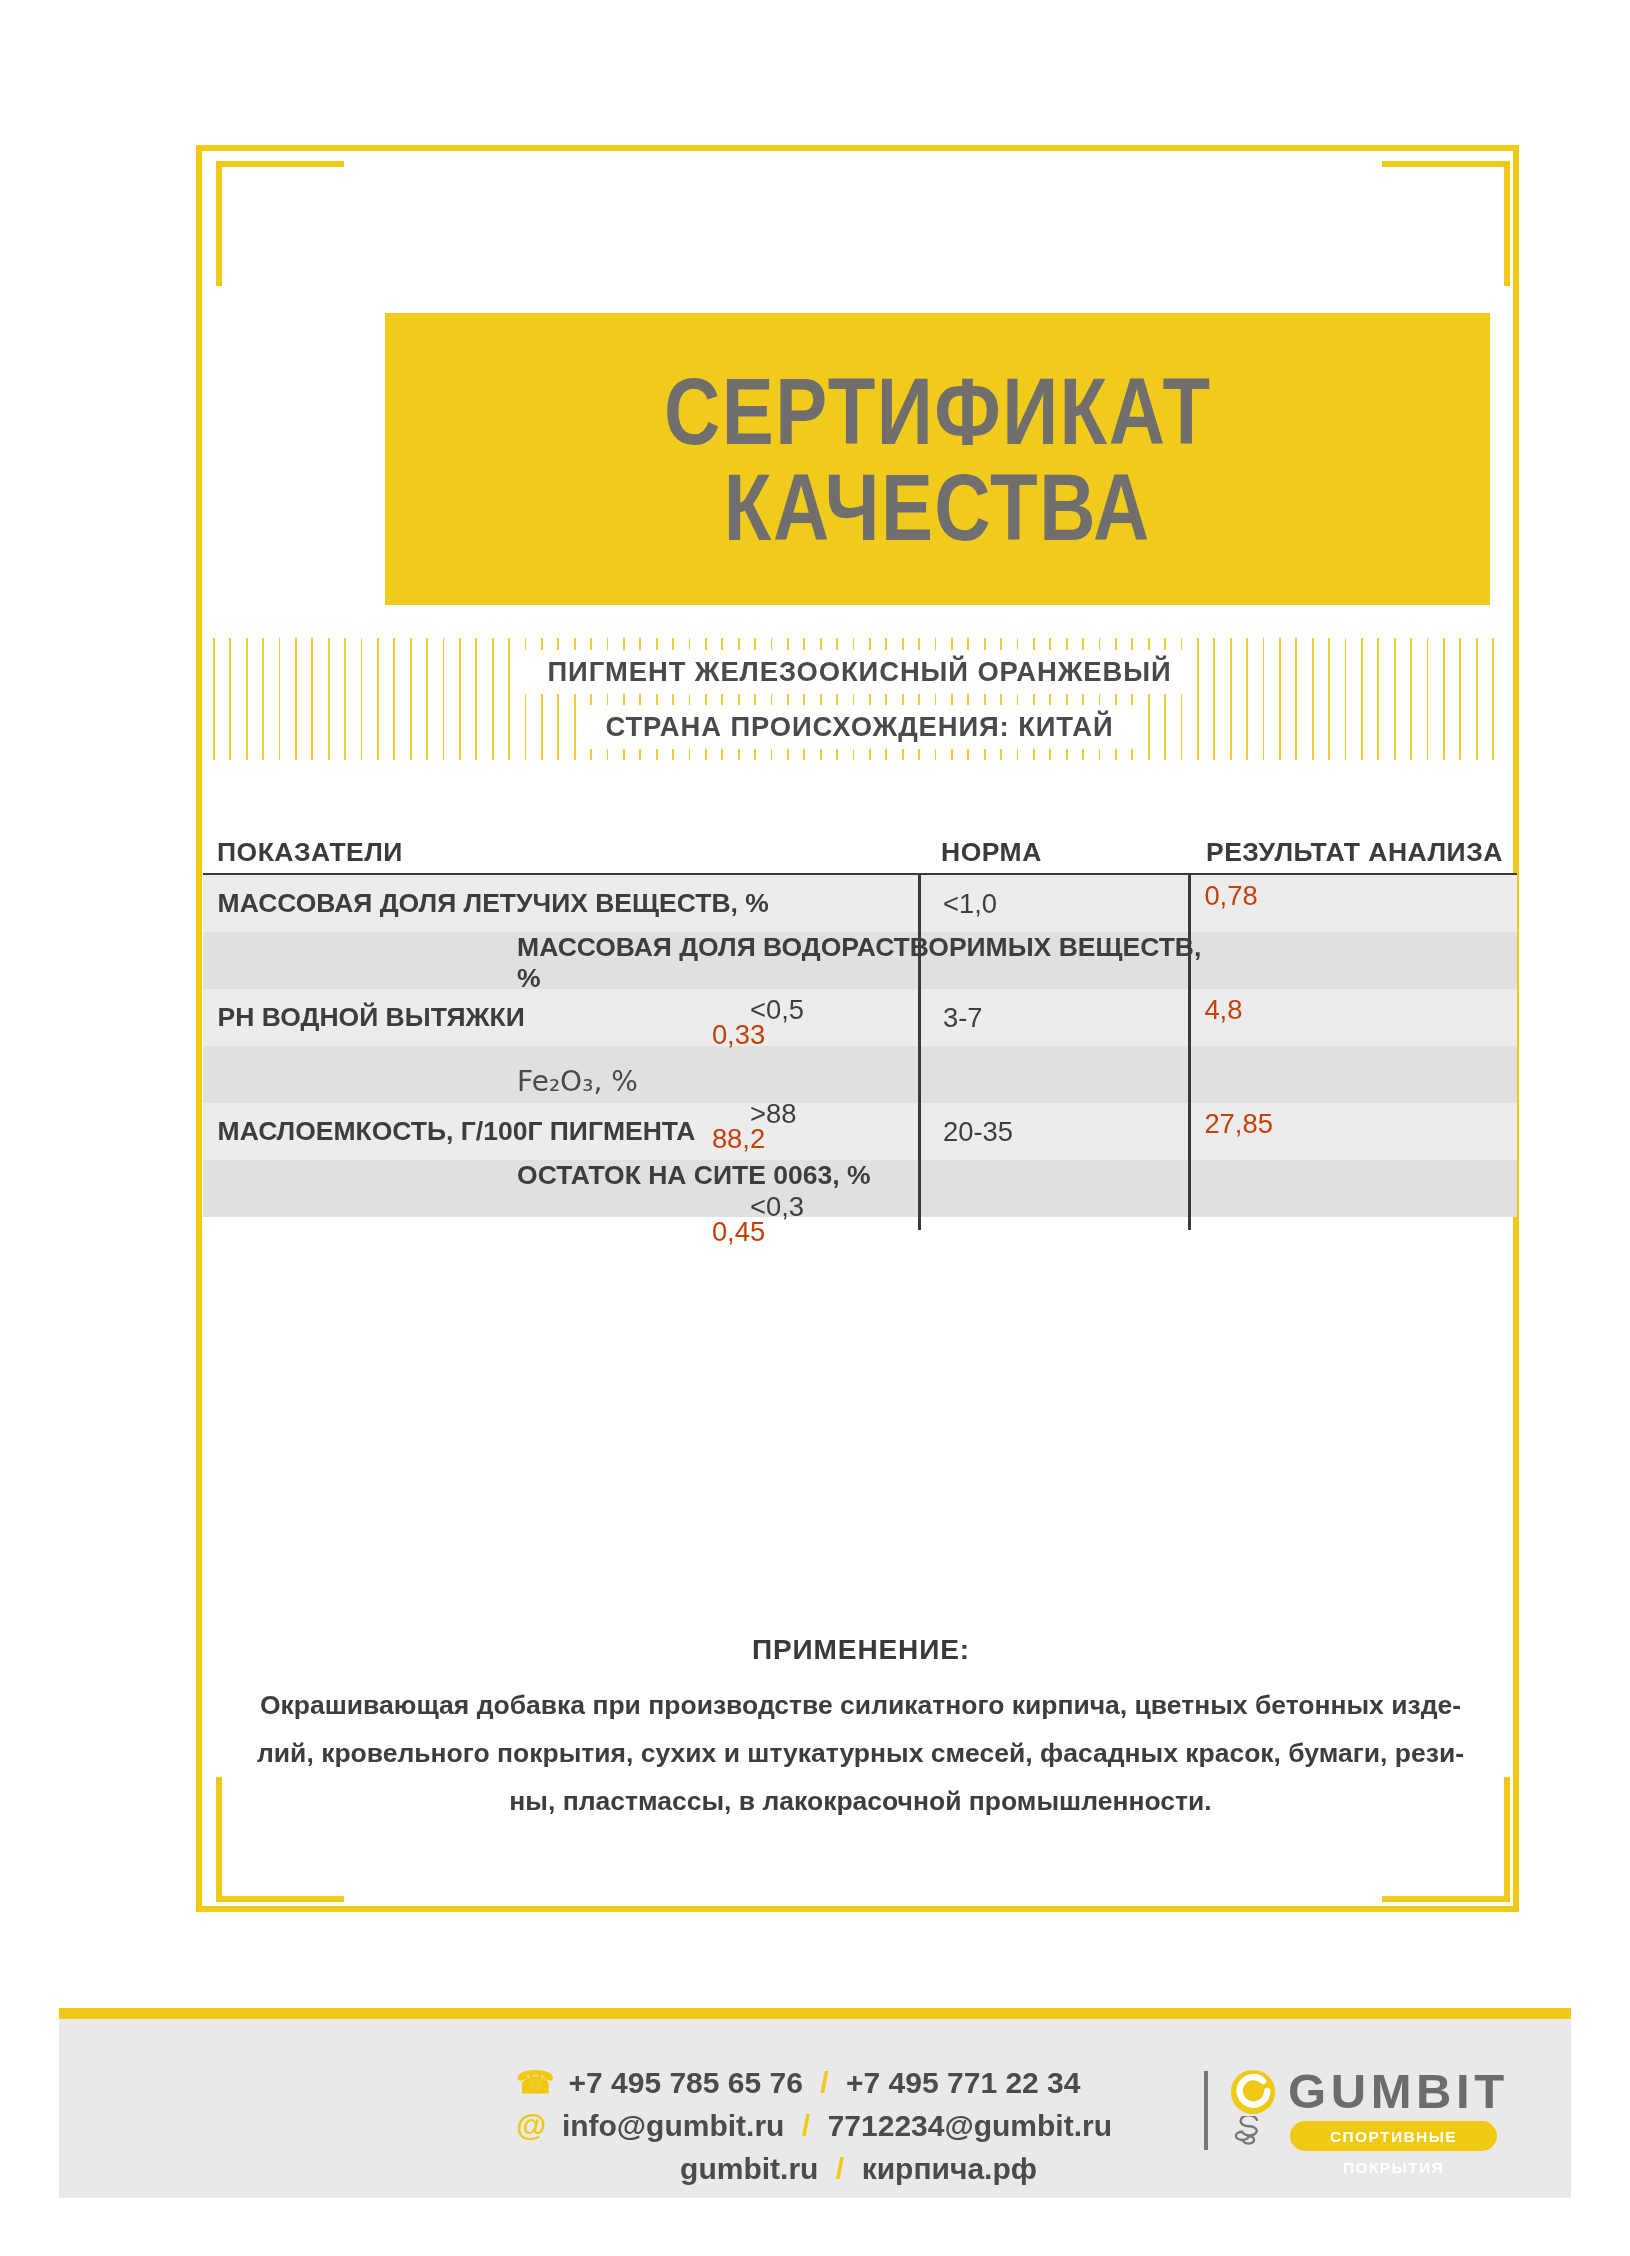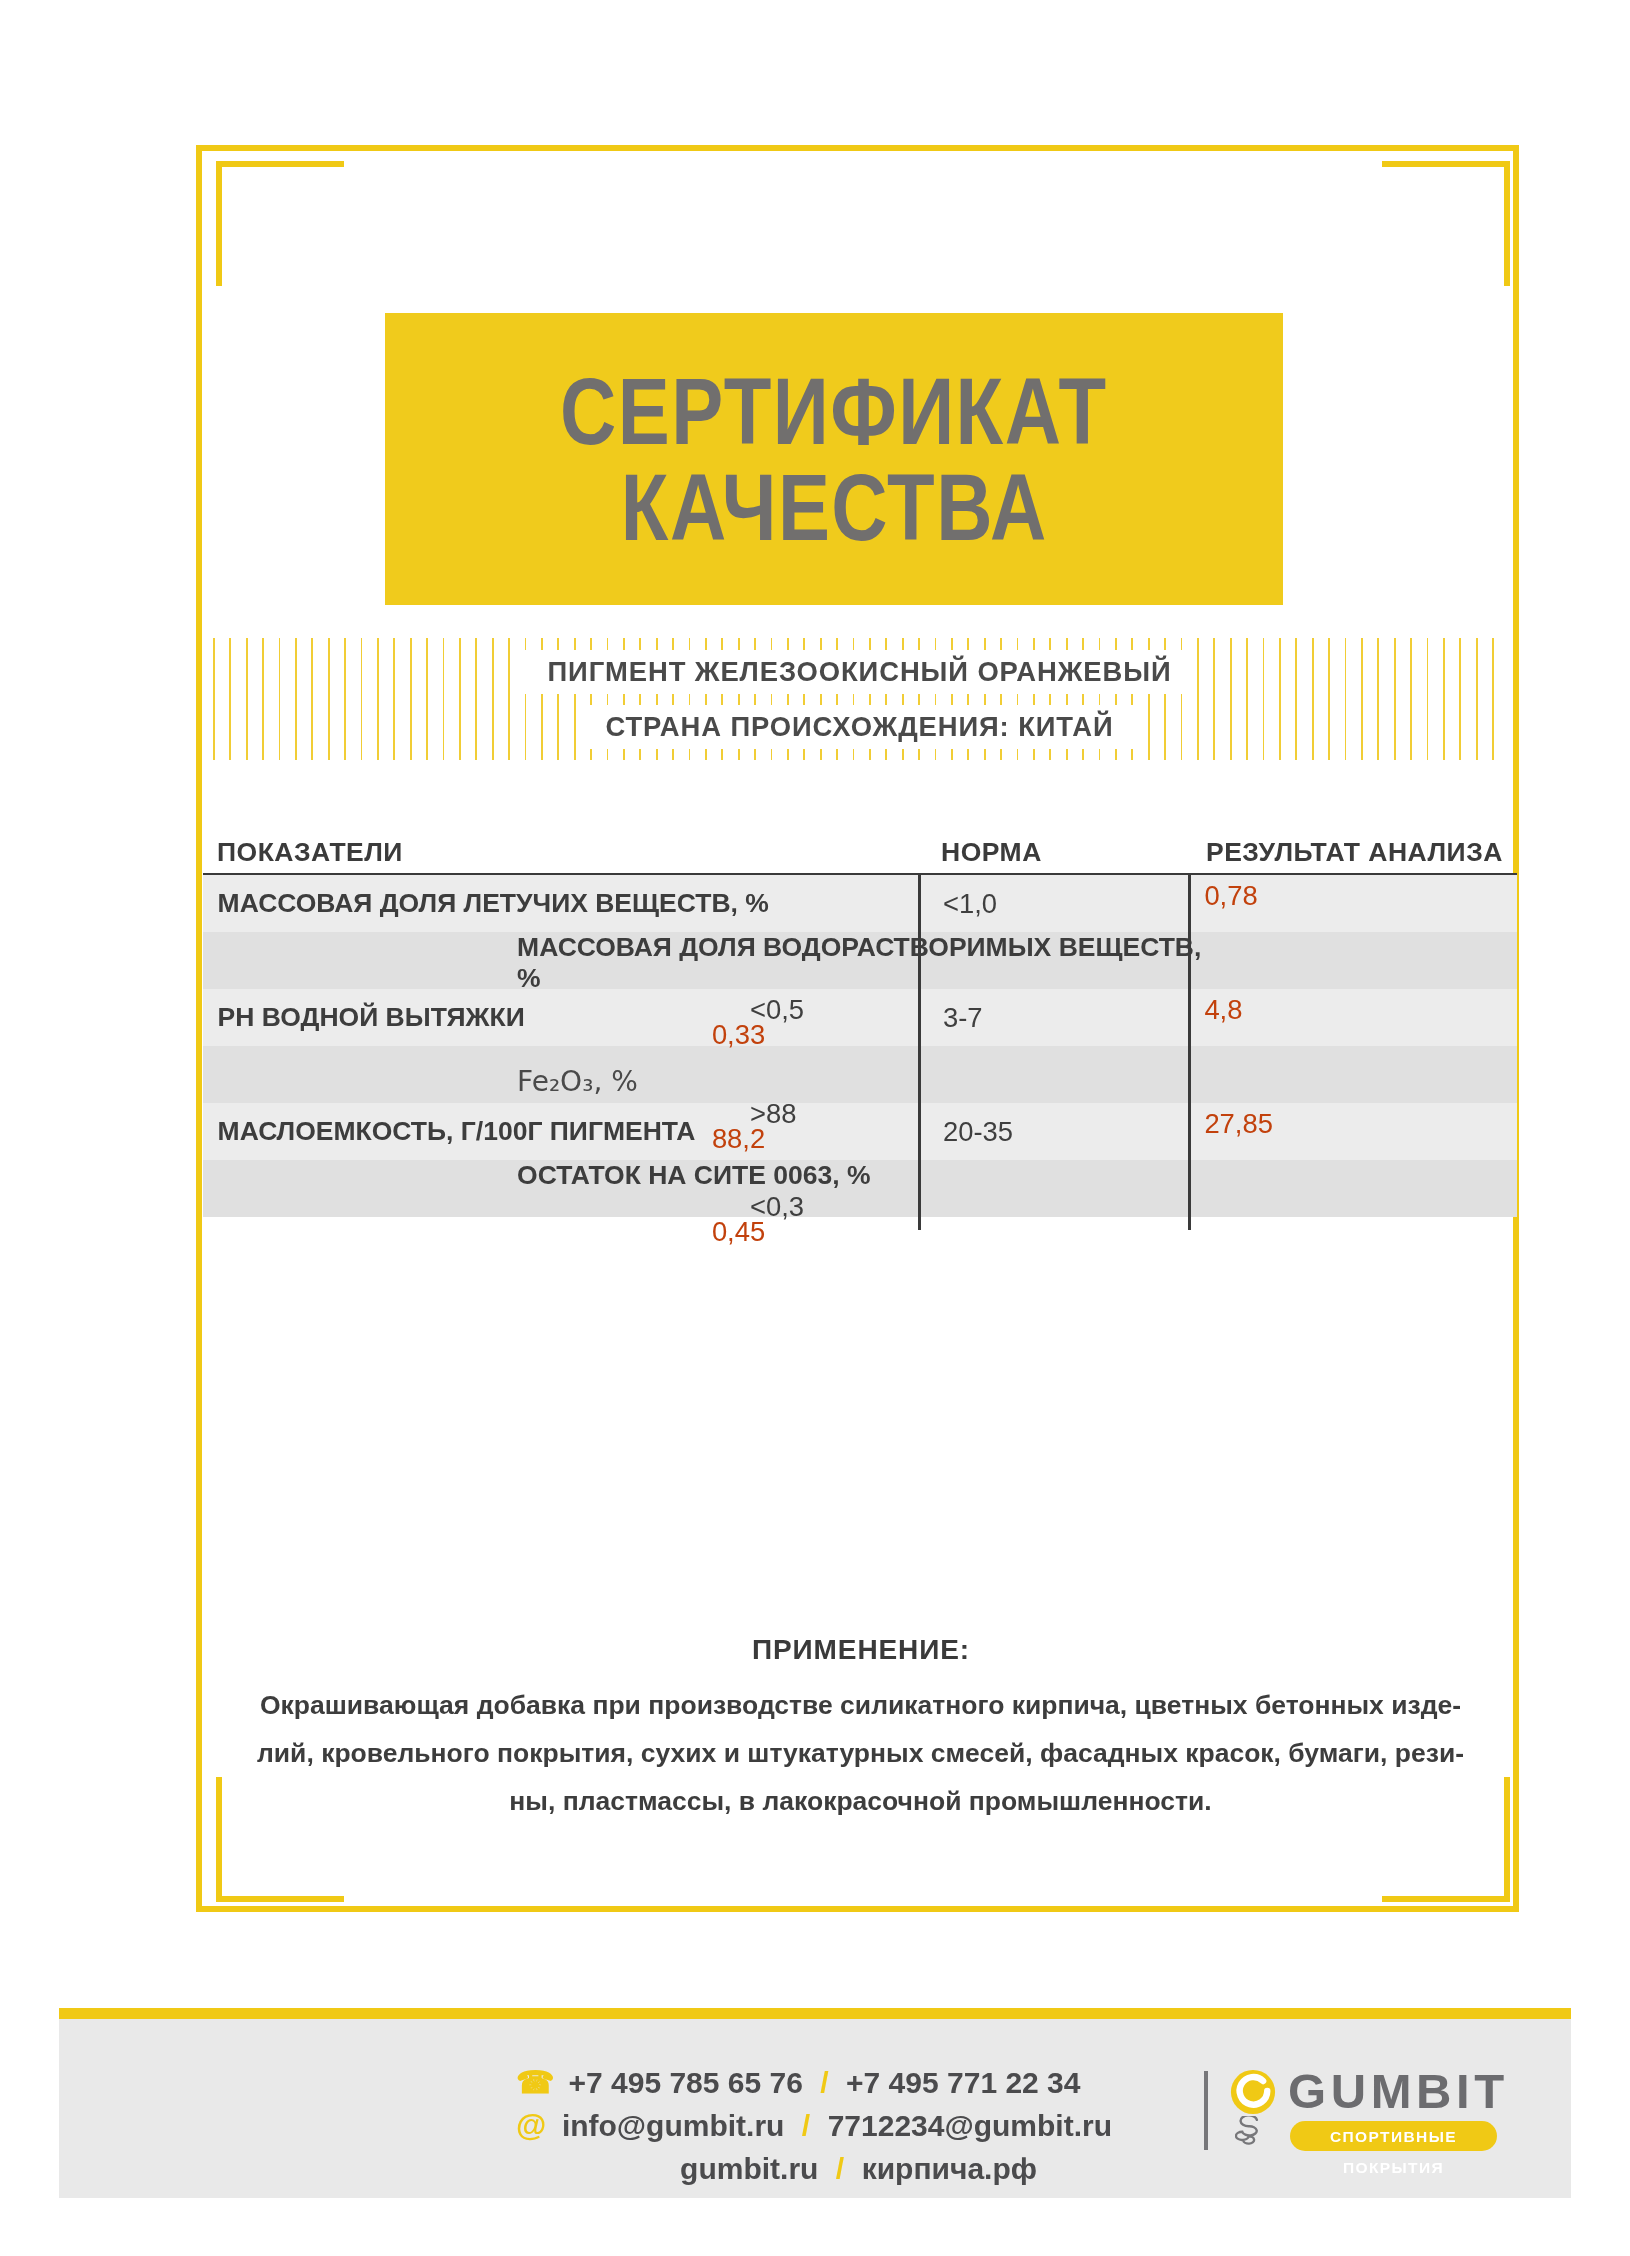--- a/index.html
+++ b/index.html
@@ -10,21 +10,21 @@
   .frame{position:absolute;left:196px;top:145px;width:1323px;height:1767px;
          border:6.4px solid #F0C915;box-sizing:border-box;}
   
   .bracket{position:absolute;width:128px;height:125px;box-sizing:border-box;}
   .bracket.tl{left:216px;top:161px;border-left:6.4px solid #F0C915;border-top:6.4px solid #F0C915;}
   .bracket.tr{left:1382px;top:161px;border-right:6.4px solid #F0C915;border-top:6.4px solid #F0C915;}
   .bracket.bl{left:216px;top:1777px;border-left:6.4px solid #F0C915;border-bottom:6.4px solid #F0C915;}
   .bracket.br{left:1382px;top:1777px;border-right:6.4px solid #F0C915;border-bottom:6.4px solid #F0C915;}
 
   
-  .banner{position:absolute;left:385px;top:313px;width:898px;height:292px;background:#F0CB1C;
+  .banner{position:absolute;left:385px;top:313px;width:1105px;height:292px;background:#F0CB1C;
           display:flex;flex-direction:column;justify-content:center;align-items:center;}
   .banner .line{font-size:95px;font-weight:bold;color:#716F6E;line-height:96px;
           letter-spacing:1.8px;transform:scaleX(0.82);white-space:nowrap;}
 
   
   .stripes{position:absolute;left:213px;top:638px;width:1293px;height:122px;
            background:repeating-linear-gradient(90deg,#F1CD35 0px,#F1CD35 1.8px,transparent 1.8px,transparent 16.4px);
            display:flex;flex-direction:column;justify-content:center;align-items:center;gap:11px;}
   .subtitle-line{background:#ffffff;padding:0 25.6px;height:44px;line-height:44px;
            font-size:27.4px;font-weight:bold;color:#4A4A4A;letter-spacing:0.9px;white-space:nowrap;}

